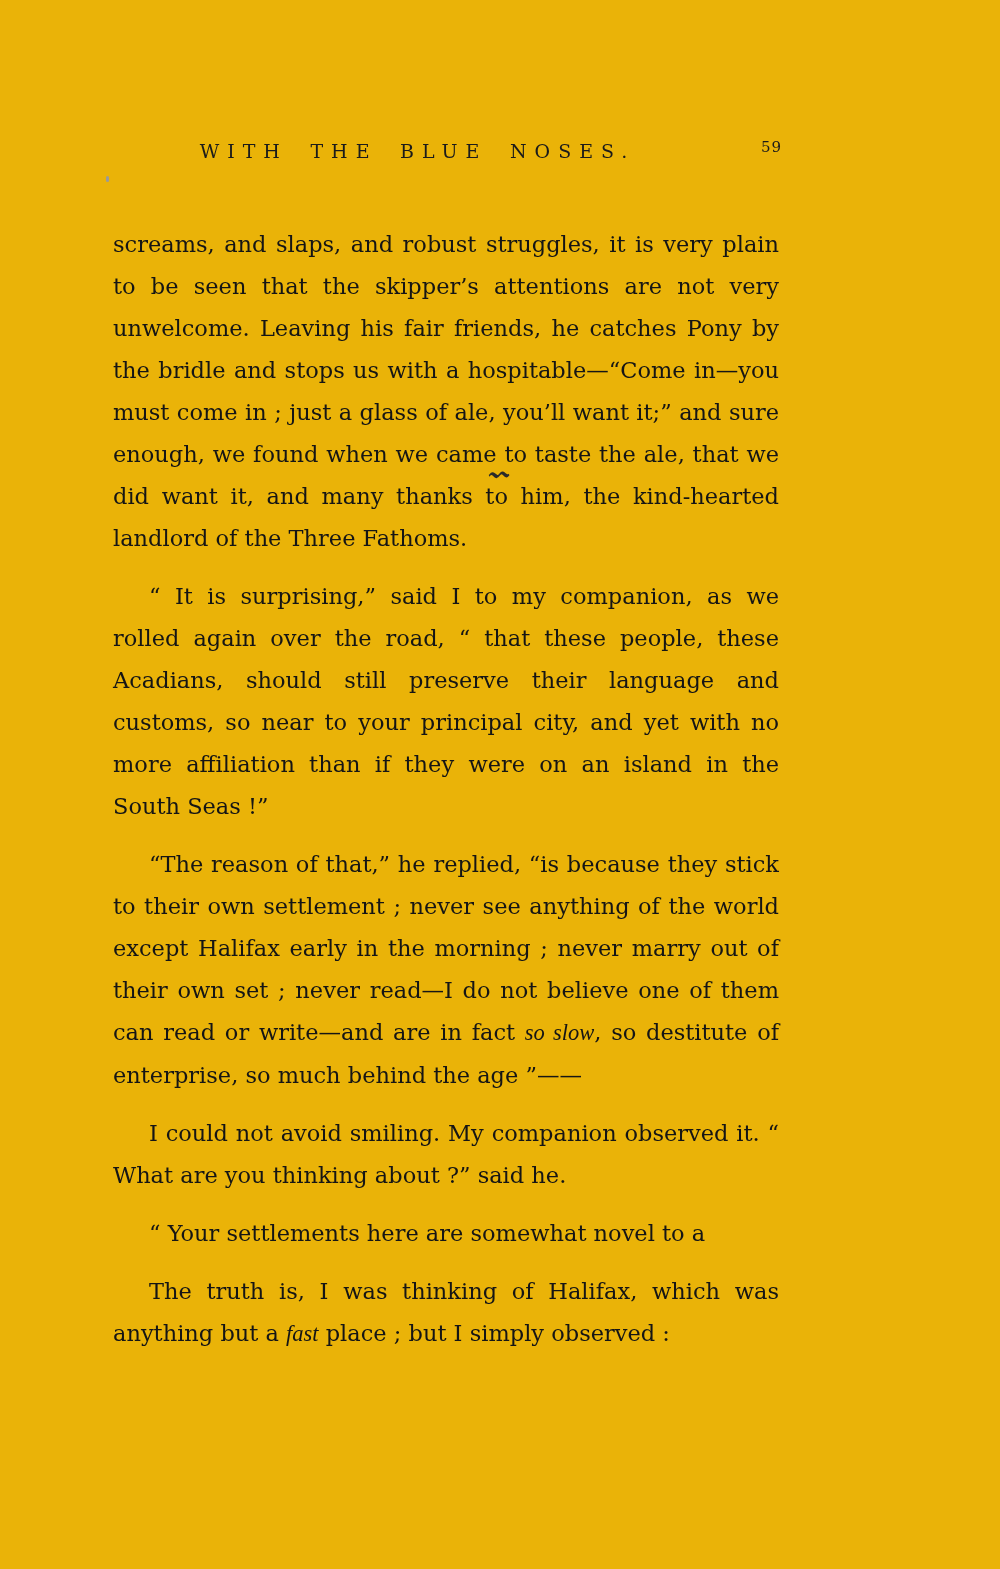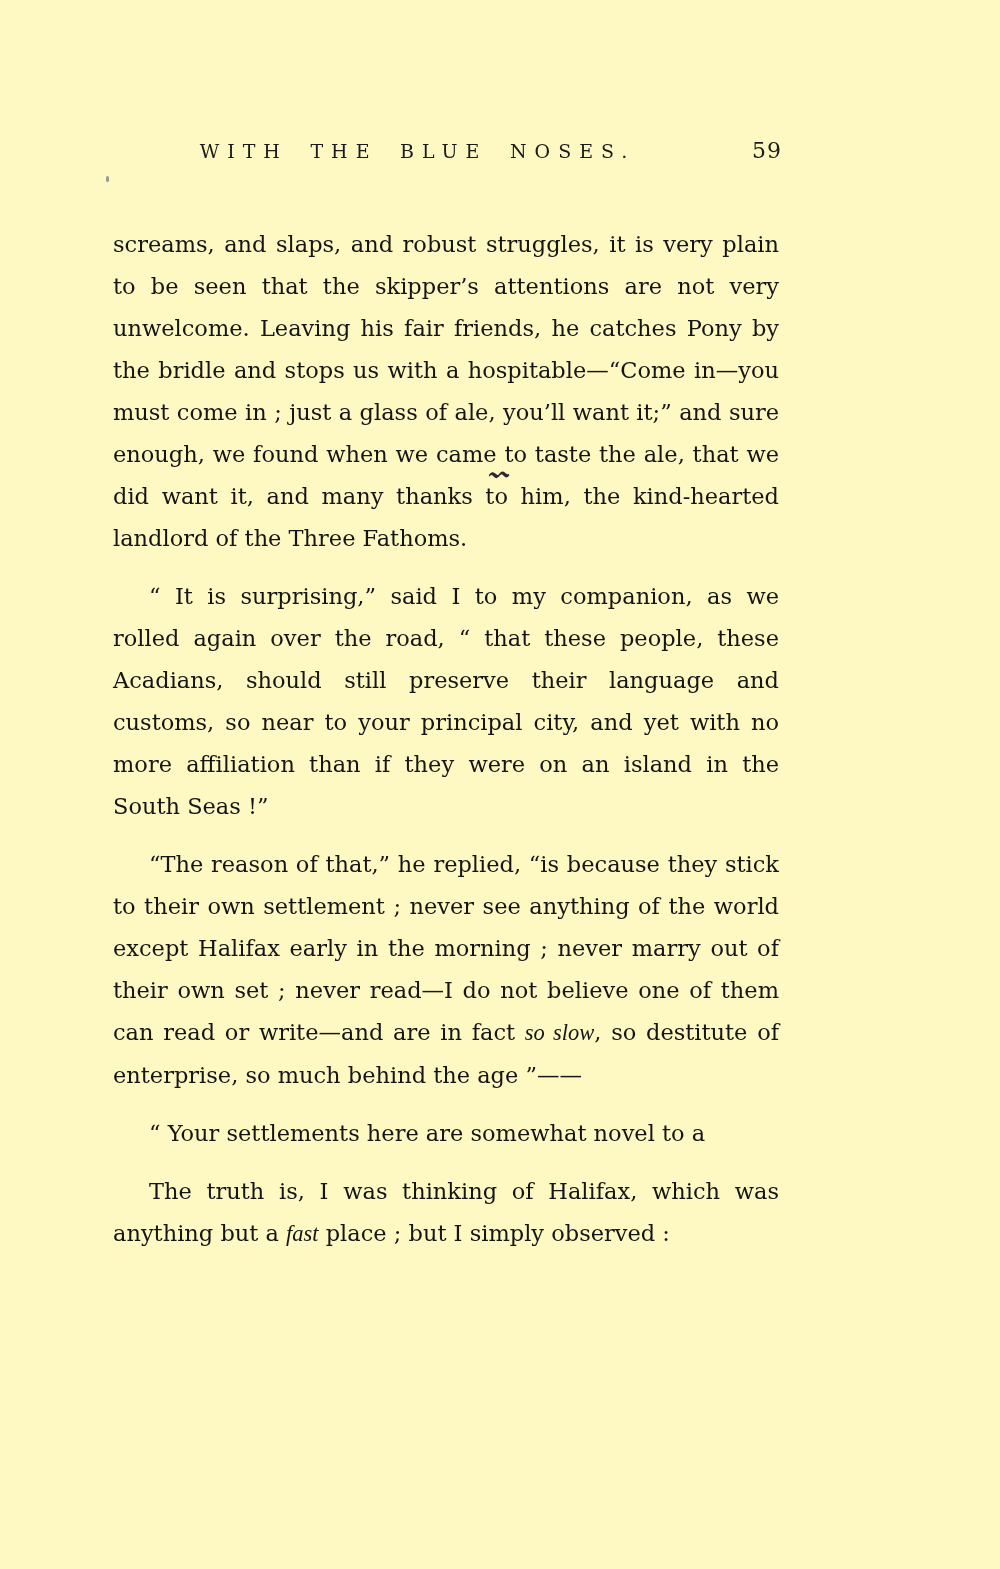--- a/index.html
+++ b/index.html
@@ -4,21 +4,21 @@
 <style>
   html, body {
     margin: 0;
     padding: 0;
     background: #ffffff;
   }
   .page {
     position: relative;
     width: 1000px;
     height: 1569px;
-    background: #fef9c3;
+    background: #eab308;
     overflow: hidden;
     color: #141414;
     font-family: "DejaVu Serif", "Liberation Serif", serif;
   }
   .header {
     position: absolute;
     top: 140px;
     left: 95px;
     width: 705px;
     height: 34px;
@@ -31,21 +31,21 @@
     font-size: 19px;
     letter-spacing: 0.42em;
     word-spacing: 0.45em;
     color: #1b1b1b;
     white-space: nowrap;
   }
   .header .pagenum {
     position: absolute;
     right: 18px;
     top: -2px;
-    font-size: 22px;
+    font-size: 15px;
     letter-spacing: 1px;
     color: #1b1b1b;
   }
   .speck {
     position: absolute;
     left: 106px;
     top: 176px;
     width: 3px;
     height: 6px;
     background: #9a9a9a;
@@ -92,19 +92,20 @@
     <div class="title">WITH THE BLUE NOSES.</div>
     <div class="pagenum">59</div>
   </div>
 
   <div class="speck"></div>
 
   <div class="text-block" id="text-block">
       <p><span>screams, and slaps, and robust struggles, it is very plain to be seen that the skipper’s attentions are not very unwelcome.  Leaving his fair friends, he catches Pony by the bridle and stops us with a hospitable—“Come in—you must come in ; just a glass of ale, you’ll want it;” and sure enough, we found when we came to taste the ale, that we did want it, and many thanks to him, the kind-hearted landlord of the Three Fathoms.</span></p>
       <p class="indent"><span>“ It is surprising,” said I to my companion, as we rolled again over the road, “ that these people, these Acadians, should still preserve their language and customs, so near to your principal city, and yet with no more affiliation than if they were on an island in the South Seas !”</span></p>
       <p class="indent"><span>“The reason of that,” he replied, “is because they stick to  their own settlement ;  never see  anything of the world except  Halifax early in the  morning ; never marry out  of  their  own  set ;  never read—I do not believe one  of  them can read or write—and are  in  fact </span><i>so  slow</i><span>,  so  destitute  of  enterprise,  so much behind the age ”——</span></p>
+      <p class="indent"><span>I could  not  avoid  smiling.   My companion observed it.  “ What are you thinking about ?” said he.</span></p>
       <p class="indent"><span>“ Your settlements here are somewhat novel to a</span></p>
       <p class="indent"><span>The truth is, I was thinking of Halifax, which was anything but a </span><i>fast</i><span> place ;  but I simply observed :</span></p>
     </div>
 
   <div class="ink-mark">〰</div>
 
 </div>
 
 </body></html>

